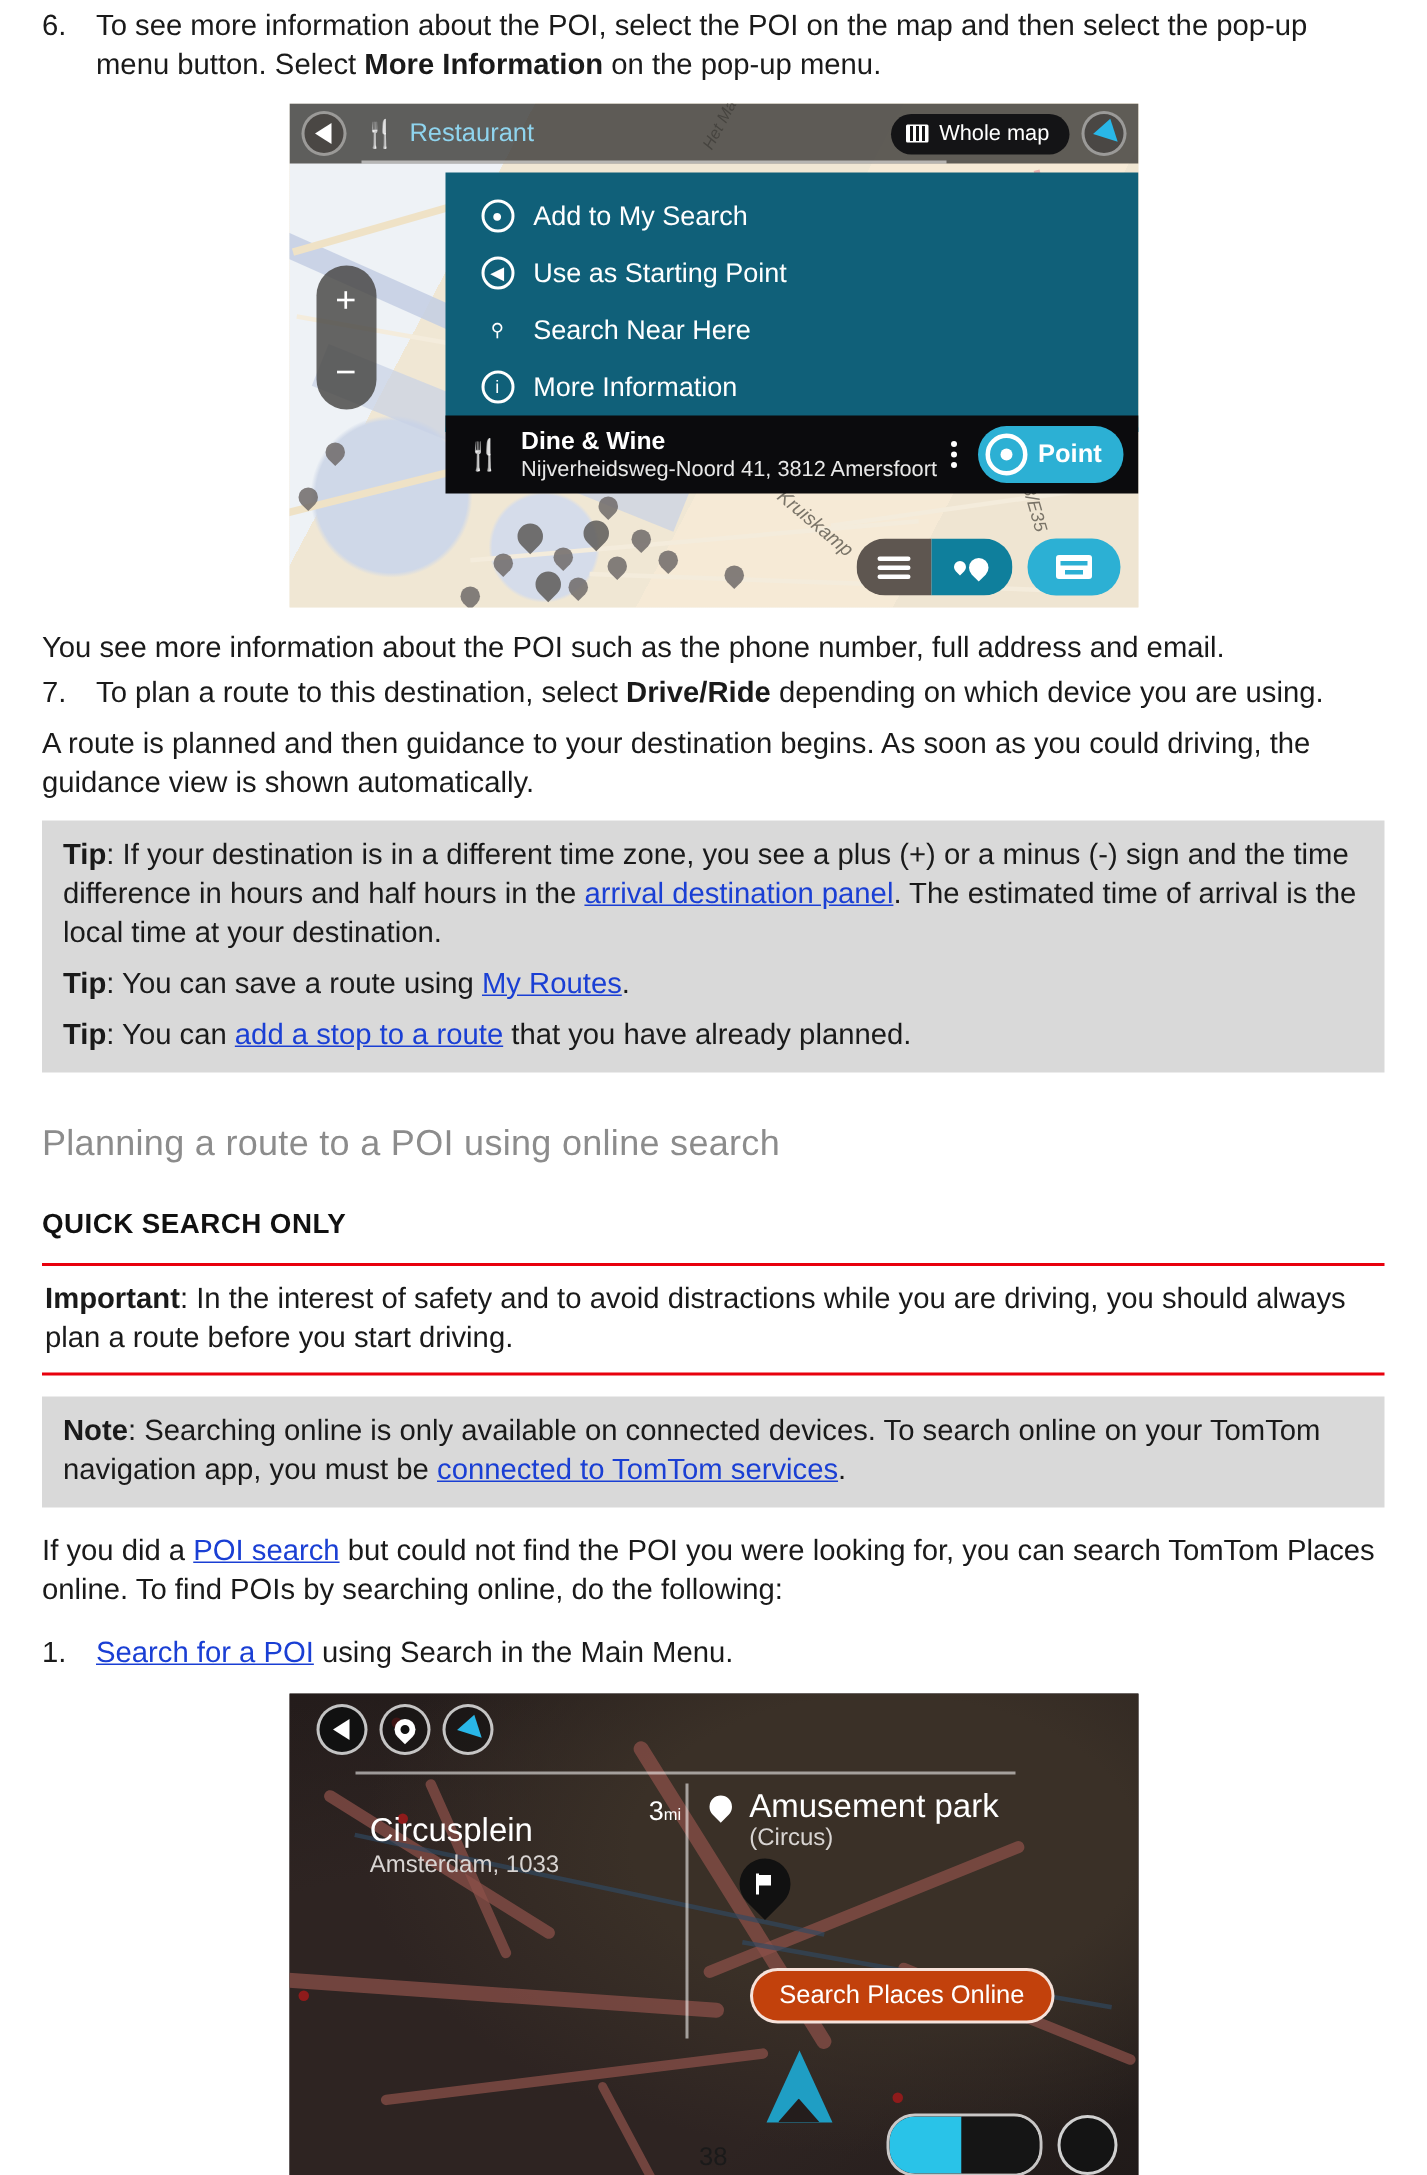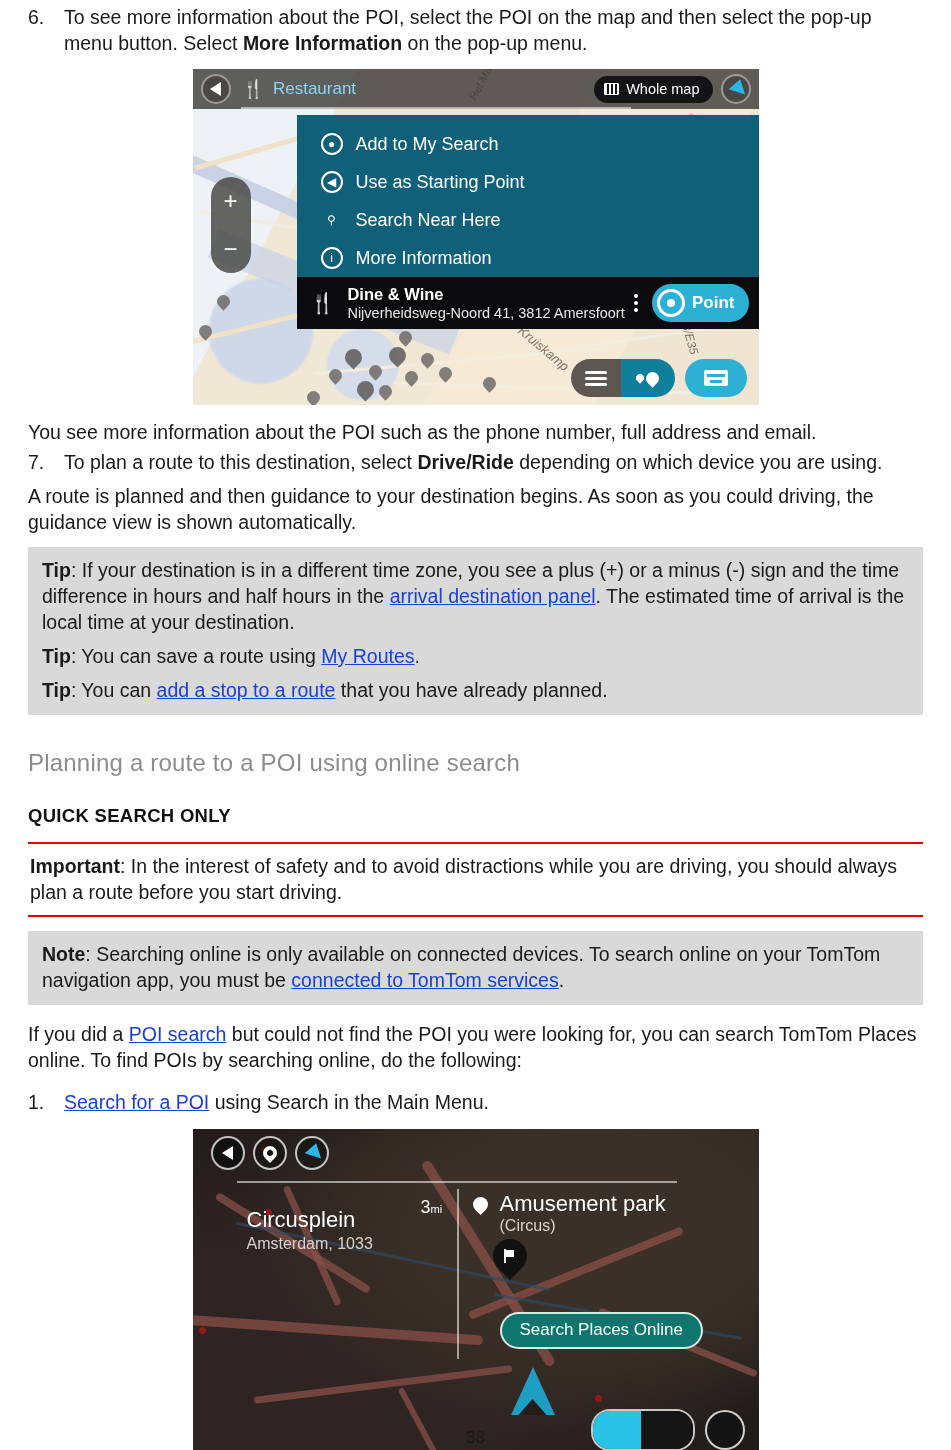--- a/index.html
+++ b/index.html
@@ -481,21 +481,21 @@
     white-space: nowrap;
   }
   .fig2 .res-sub {
     color: #d8d4d2;
     font-size: 16px;
     line-height: 20px;
     margin-top: 2px;
   }
   .fig2 .dist {
     position: absolute;
-    left: 228px; top: 68px;
+    left: 240px; top: 68px;
     color: #ffffff;
     font-size: 18px;
   }
   .fig2 .dist small { font-size: 11px; }
   .fig2 .col-right {
     position: absolute;
     left: 280px; top: 62px;
     display: flex;
     gap: 12px;
   }
@@ -523,21 +523,21 @@
   }
   .flagmark::before {
     content: ""; position: absolute; left: 1px; top: 0; width: 2px; height: 14px; background: #fff;
   }
   .flagmark::after {
     content: ""; position: absolute; left: 3px; top: 1px; width: 8px; height: 7px; background: #fff;
   }
   .fig2 .spo-btn {
     position: absolute;
     left: 307px; top: 183px;
-    background: #0f766e;
+    background: #c2410c;
     border: 2px solid rgba(255,255,255,.85);
     border-radius: 19px;
     color: #fff;
     font-size: 17px;
     padding: 6px 18px 7px 18px;
     white-space: nowrap;
   }
   .fig2 .car-arrow {
     position: absolute;
     left: 318px; top: 238px;

